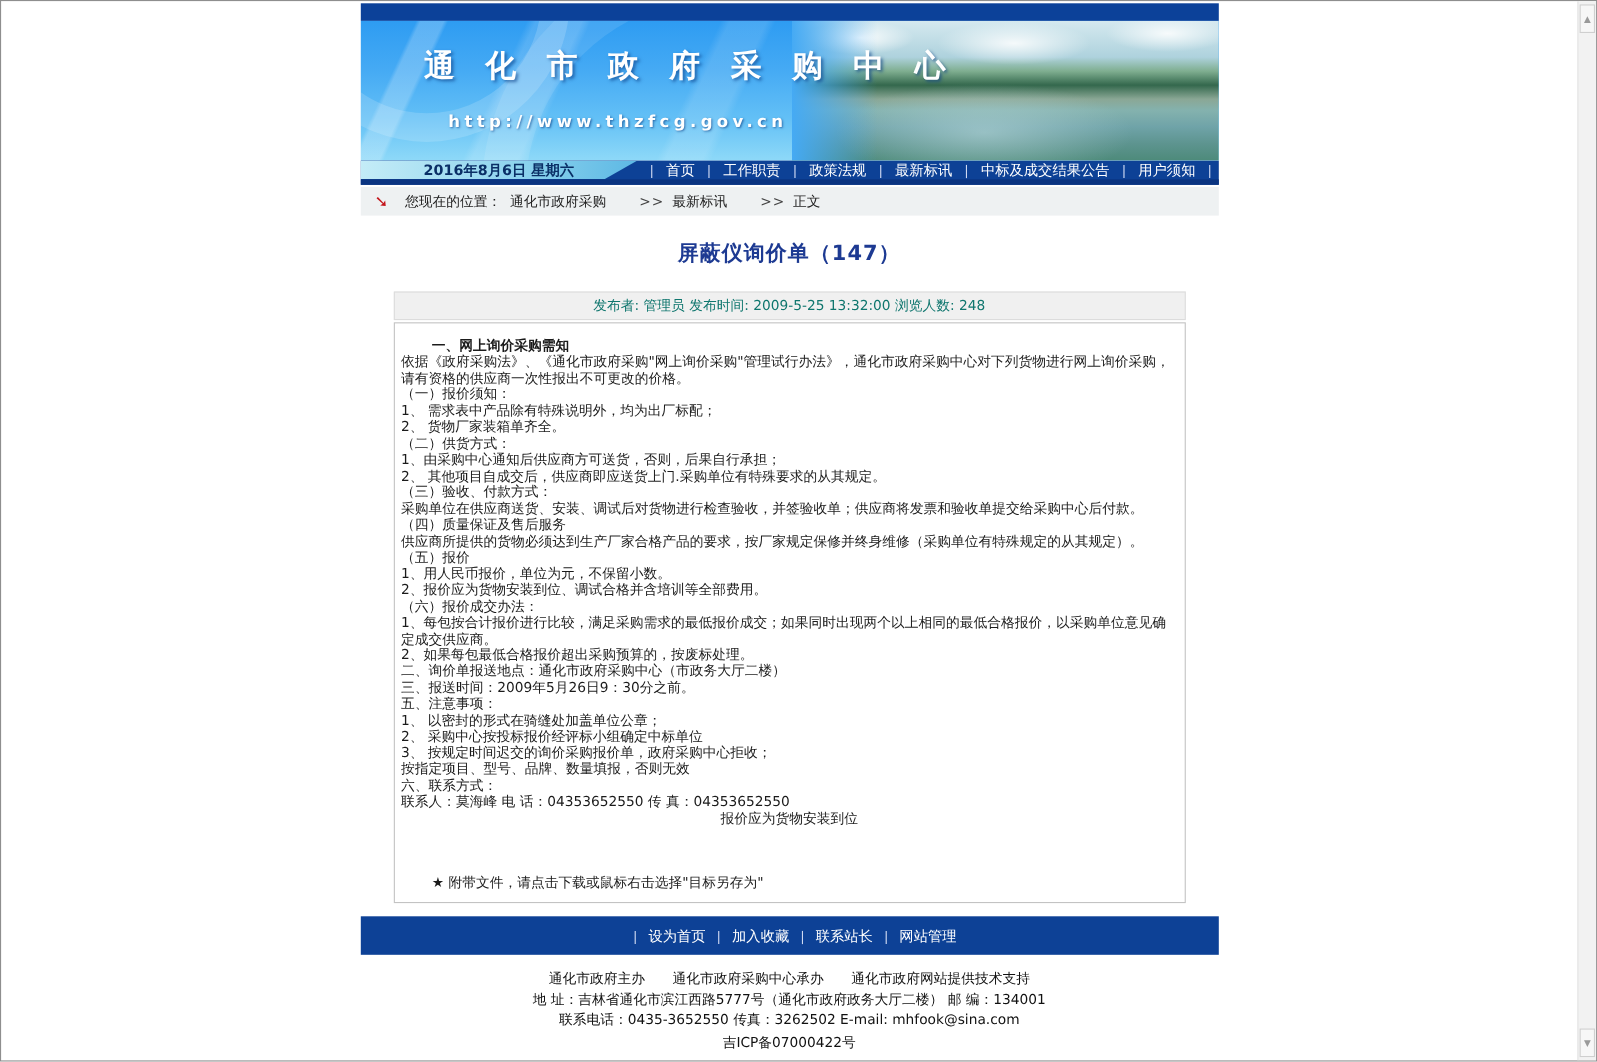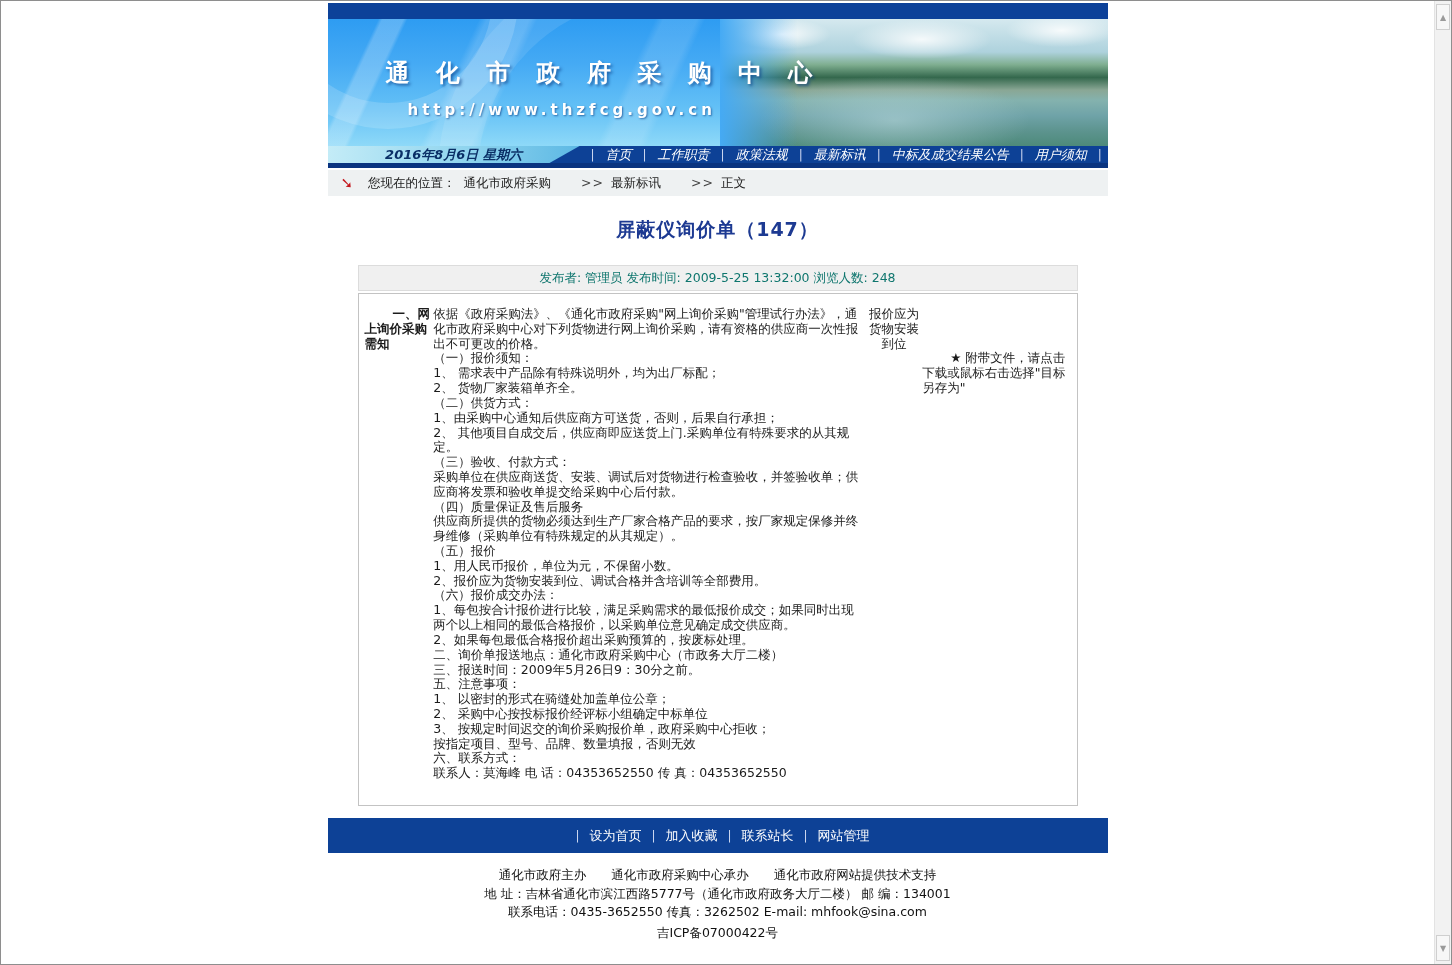--- a/index.html
+++ b/index.html
@@ -25,22 +25,22 @@
   .banner::before {
     content:""; position:absolute; inset:0; z-index:1;
     background:
       linear-gradient(115deg, transparent 6%, rgba(255,255,255,.22) 6.5%, rgba(255,255,255,.22) 9%, transparent 9.5%),
       linear-gradient(115deg, transparent 18%, rgba(255,255,255,.15) 19%, rgba(255,255,255,.15) 24%, transparent 25%),
       linear-gradient(295deg, transparent 55%, rgba(255,255,255,.12) 56%, rgba(255,255,255,.12) 60%, transparent 61%);
   }
   .swoosh1 { position:absolute; width:260px; height:260px; border:26px solid rgba(255,255,255,.16); border-radius:50%; left:-70px; top:-150px; z-index:1; }
   .swoosh2 { position:absolute; width:430px; height:430px; border:40px solid rgba(255,255,255,.10); border-radius:50%; left:110px; top:-60px; z-index:1; }
   .banner-title {
-    position:absolute; left:58px; top:38px; z-index:3;
-    color:#fff; font-size:24px; font-weight:bold; letter-spacing:9px; white-space:nowrap;
+    position:absolute; left:58px; top:22px; z-index:3;
+    color:#fff; font-size:28px; font-weight:bold; letter-spacing:9px; white-space:nowrap;
     text-shadow: 2px 2px 3px rgba(10,60,130,.65);
   }
   .banner-url {
     position:absolute; left:80px; top:82px; z-index:3;
     color:#fff; font-size:15px; font-weight:bold; letter-spacing:4px; white-space:nowrap;
     text-shadow: 1px 1px 2px rgba(10,60,130,.65);
   }
   .banner-photo {
     position:absolute; top:0; right:0; width:388px; height:100%; z-index:2;
     background:
@@ -51,21 +51,21 @@
       linear-gradient(180deg, #d5e9ef 0%, #aed2dd 26%, #7fae90 36%, #34684d 46%, #8aa795 56%, #84b2ae 64%, #6fa3a8 76%, #5d948f 88%, #4d8a7a 100%);
   }
   .banner-photo::before {
     content:""; position:absolute; inset:0;
     background: linear-gradient(90deg, #45aaf4 0%, rgba(69,170,244,0) 20%);
   }
 
   
   .navbar {
     height: 22px; background:#0d4196; border-bottom:5px solid #0a3480;
-    display:flex; align-items:center; position:relative;font-style:italic;
+    display:flex; align-items:center; position:relative;
   }
   .date-wedge {
     height:100%; width:252px; flex:0 0 auto;
     background: linear-gradient(95deg,#c4ecf7 0%,#8fd4ee 55%,#5cb8e4 100%);
     clip-path: polygon(0 0, 100% 0, calc(100% - 30px) 100%, 0 100%);
     display:flex; align-items:center; justify-content:center;
     color:#0a2f66; font-size:13px; font-weight:600; white-space:nowrap;
   }
   .nav-list { margin-left:auto; display:flex; align-items:center; padding-right:32px; font-size:13px; color:#fff; white-space:nowrap; }
   .nav-item { display:flex; align-items:center; }
@@ -96,21 +96,21 @@
     background:#f0f0f0; border:1px solid #dcdcdc;
     text-align:center; font-size:12.5px; color:#0f766e;
   }
 
   
   .article-box {
     width:720px; margin:2px auto 0; min-height:513px;
     border:1px solid #c3c3c3; background:#fff;
     padding:13px 6px 10px 6px;
     font-size:12.5px; color:#1b1b1b; line-height:1.185;
-    display:flex; flex-direction:row;
+    display:flex; flex-direction:column;
   }
   .article-heading { font-weight:bold; text-indent:28px; }
   .article-line { margin:0; }
   .article-signoff { text-align:center; }
   .attachment-note { margin-top:44px; text-indent:28px; }
 
   
   .foot-bar {
     margin-top:12px; height:35px; background:#0d4196; color:#fff;
     display:flex; align-items:center; justify-content:center; font-size:13px;

